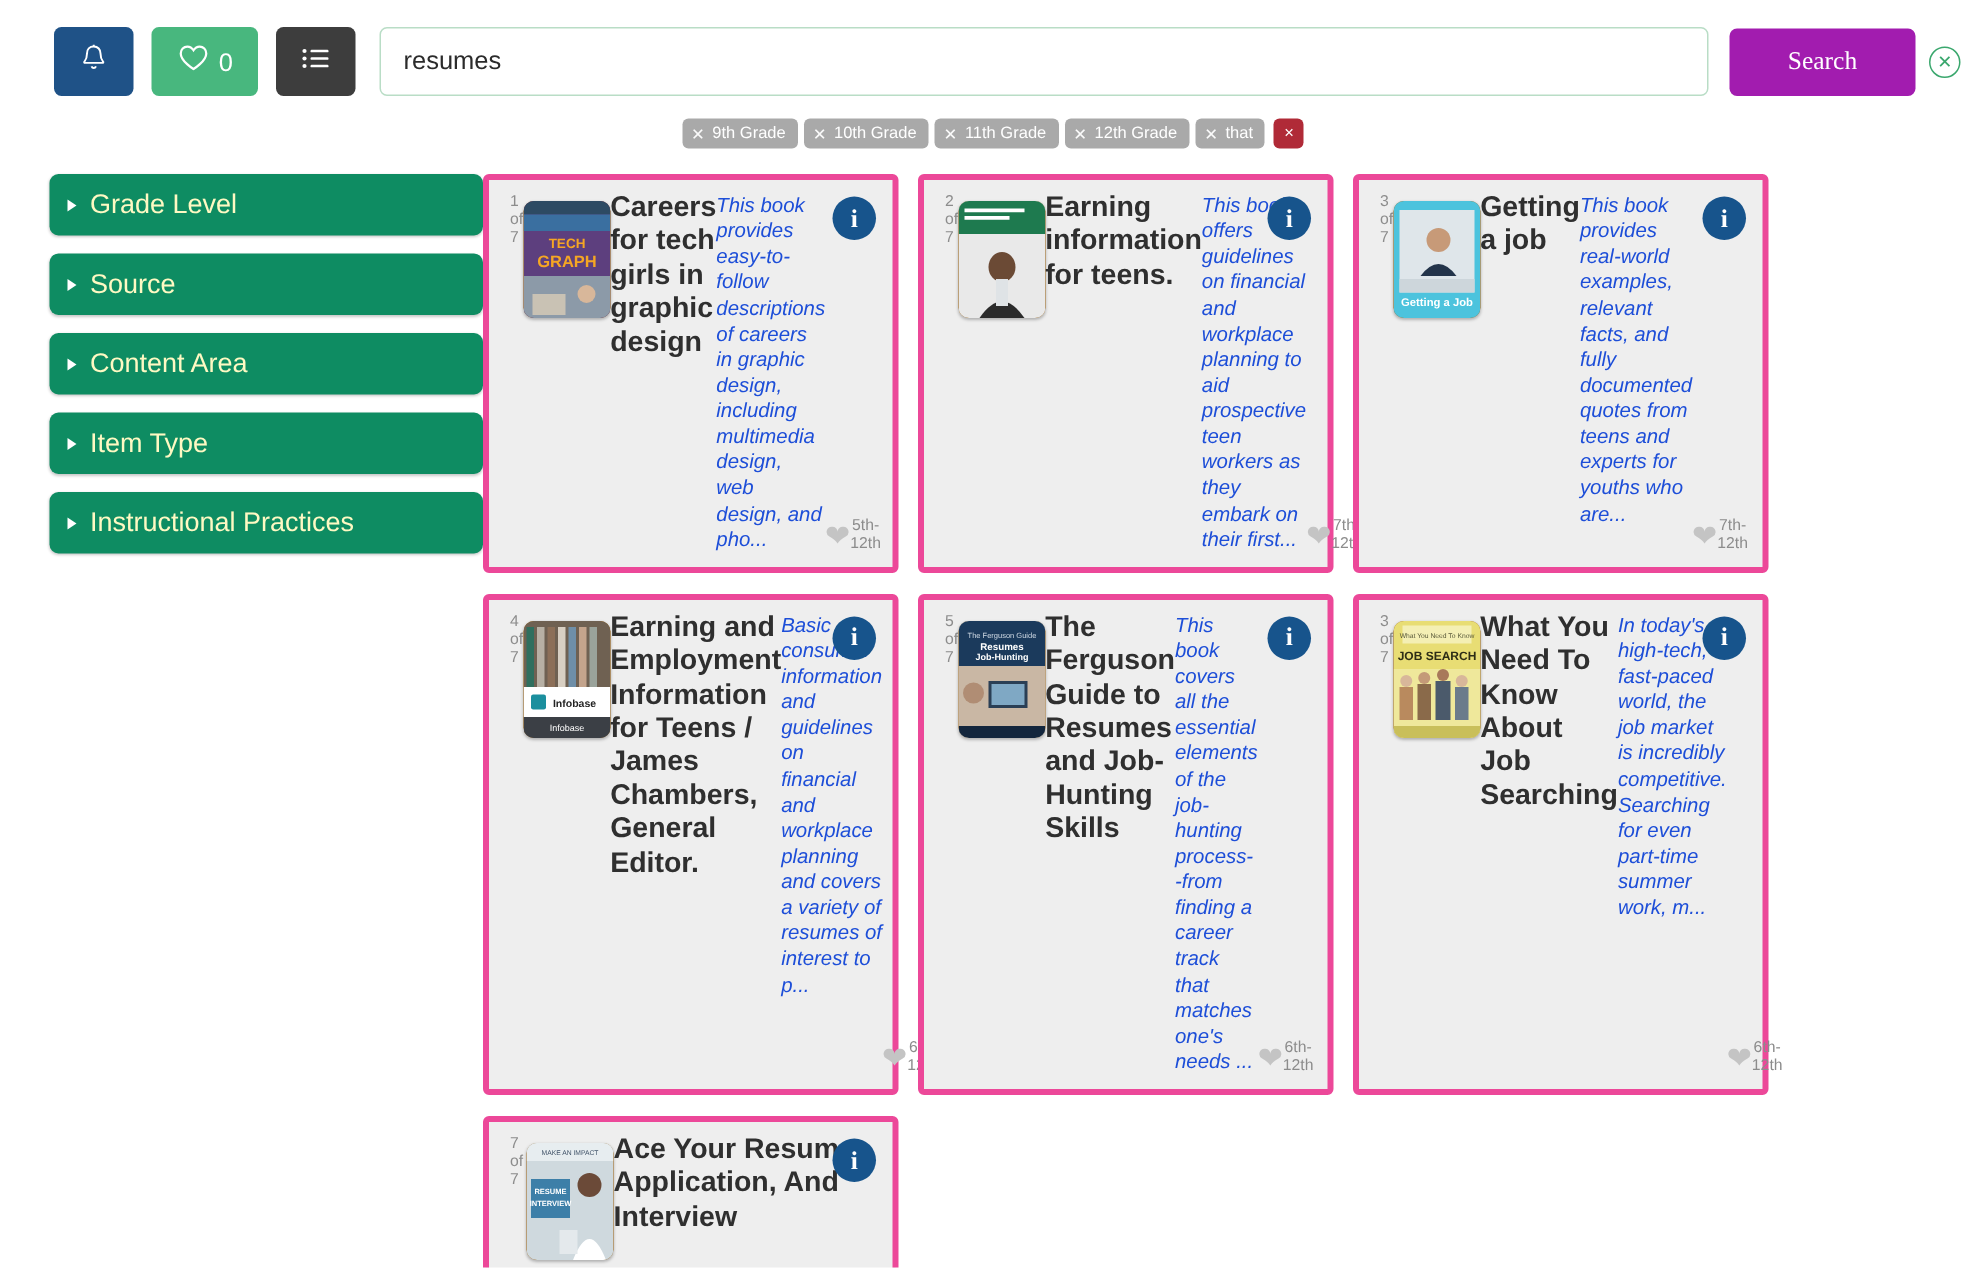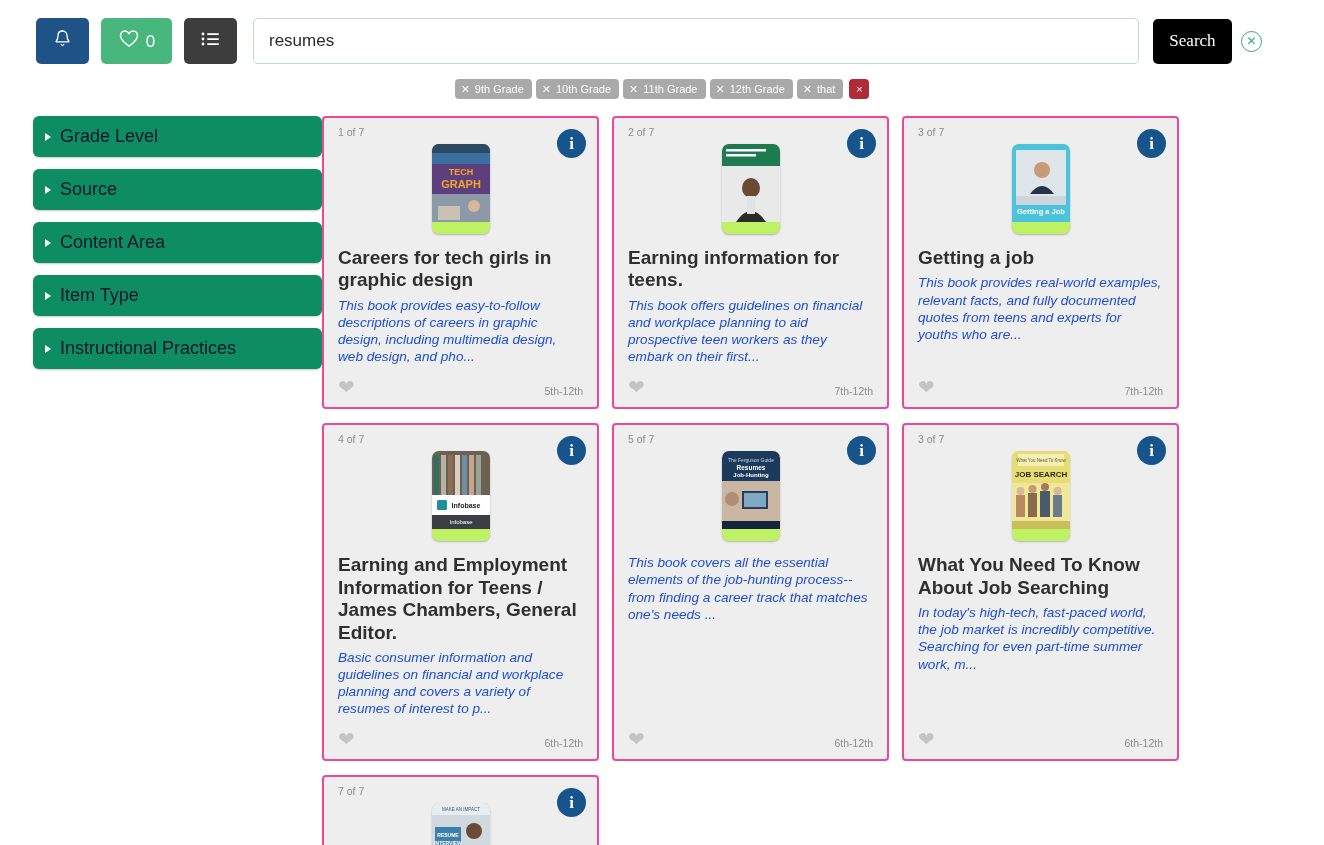--- a/index.html
+++ b/index.html
@@ -41,22 +41,22 @@
     background: #fff;
     font-size: 17px;
     color: #2b2b2b;
     padding: 0 15px;
     outline: none;
     font-family: "Liberation Sans", sans-serif;
     margin-left: 4px;
   }
   .search-btn {
     margin-left: 14px;
-    width: 79px; height: 45px;
-    background: #000000;
+    width: 124px; height: 45px;
+    background: #a21caf;
     color: #fff;
     border: none; border-radius: 5px;
     font-size: 17px;
     font-family: "Liberation Serif", serif;
     cursor: pointer;
   }
   .clear-circle {
     margin-left: 9px;
     width: 21px; height: 21px;
     border: 1.6px solid #3aa76d;
@@ -106,21 +106,21 @@
     padding: 17px 0 0 0;
   }
   .sidebar {
     width: 322px;
     padding-left: 33px;
     flex: 0 0 322px;
   }
   .facet {
     background: #0b8f63;
     background: #0e8c62;
-    color: #0f172a;
+    color: #fef9c3;
     border-radius: 6px;
     height: 41px;
     margin-bottom: 12px;
     display: flex; align-items: center;
     padding-left: 12px;
     font-size: 18px;
     cursor: pointer;
     box-shadow: 0 1px 2px rgba(0,0,0,.22);
     width: 289px;
   }
@@ -137,26 +137,26 @@
     flex: 1;
     display: grid;
     grid-template-columns: repeat(3, 277px);
     column-gap: 13px;
     row-gap: 14px;
     align-content: start;
     padding-right: 0px;
   }
   .card {
     background: #eeeeee;
-    border: 2px solid #ec4899;
+    border: 4px solid #ec4899;
     border-radius: 4px;
     padding: 8px 14px 10px 14px;
     position: relative;
     display: flex;
-    flex-direction: column;
+    flex-direction: row;
     cursor: pointer;
   }
   .card-counter {
     font-size: 10.5px;
     color: #8c8c8c;
   }
   .info-badge {
     position: absolute;
     top: 11px; right: 11px;
     width: 29px; height: 29px;
@@ -167,25 +167,25 @@
     font-family: "Liberation Serif", serif;
     font-weight: bold;
     font-size: 17px;
     cursor: pointer;
   }
   .thumb-wrap {
     display: flex; justify-content: center;
     margin-top: 6px; margin-bottom: 13px;
   }
   .thumb {
-    width: 58px; height: 90px;
+    width: 58px; height: 78px;
     border-radius: 7px;
     overflow: hidden;
     box-shadow: 0 1px 2px rgba(0,0,0,.25);
-    background: #bef264;
+    background: #a16207;
   }
   .card-title {
     font-size: 19px;
     font-weight: bold;
     color: #2f2f2f;
     line-height: 1.18;
     margin-bottom: 5px;
   }
   .card-desc {
     font-size: 13.6px;
@@ -422,20 +422,21 @@
             <text x="29" y="19" font-size="6.5" fill="#ffffff" text-anchor="middle" font-family="Liberation Sans, sans-serif" font-weight="bold">Resumes</text>
             <text x="29" y="26" font-size="6" fill="#ffffff" text-anchor="middle" font-family="Liberation Sans, sans-serif" font-weight="bold">Job-Hunting</text>
             <rect y="30" width="58" height="40" fill="#c9b7a4"></rect>
             <rect x="20" y="40" width="26" height="18" fill="#2a3f55"></rect>
             <rect x="22" y="42" width="22" height="14" fill="#7fa8c4"></rect>
             <circle cx="10" cy="48" r="7" fill="#b08d74"></circle>
             <rect y="70" width="58" height="8" fill="#13263d"></rect>
           </svg>
         </div>
       </div>
+      <div class="card-title">The Ferguson Guide to Resumes and Job-Hunting Skills</div>
       <div class="card-desc">This book covers all the essential elements of the job-hunting process--from finding a career track that matches one's needs ...</div>
       <div class="card-foot">
         <span class="heart">❤</span>
         <span class="grade-range">6th-12th</span>
       </div>
     </div>
 
     <div class="card">
       <div class="card-counter">3 of 7</div>
       <div class="info-badge">i</div>

